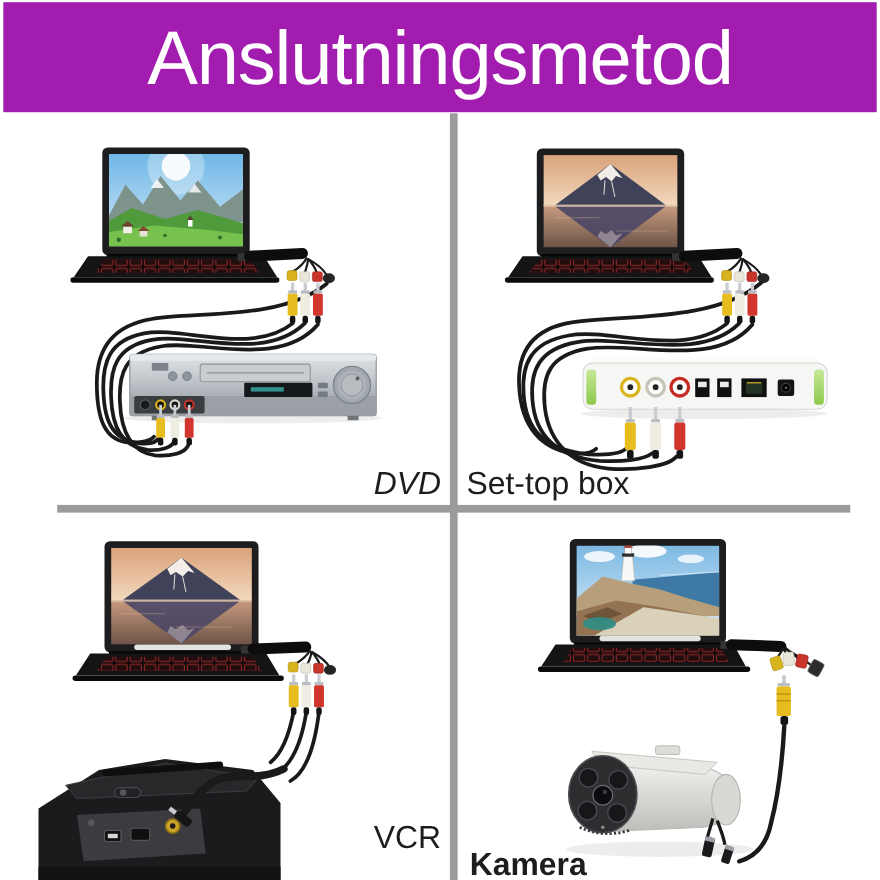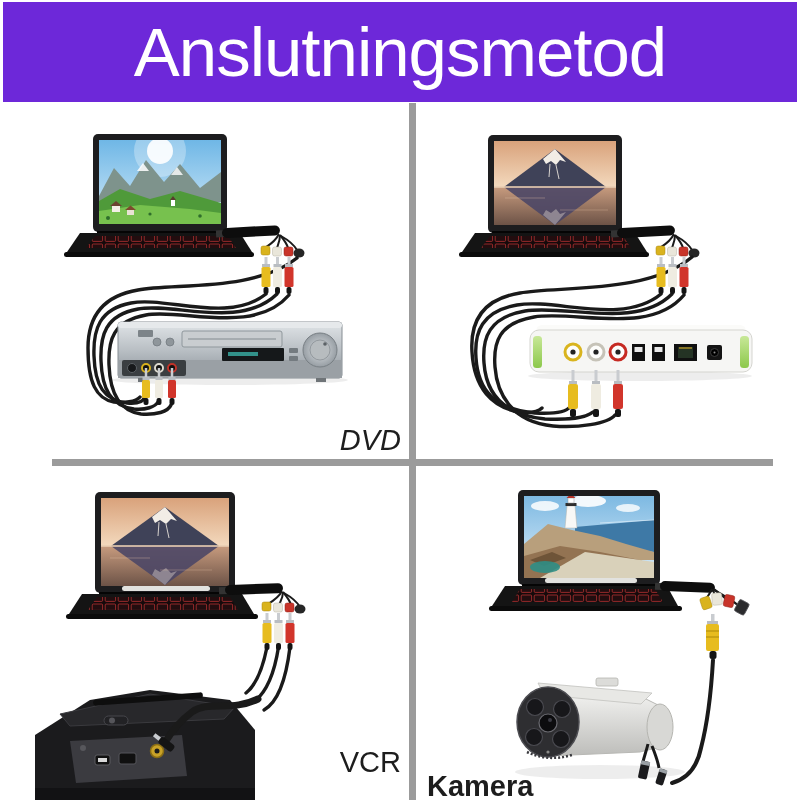--- a/index.html
+++ b/index.html
@@ -1,18 +1,18 @@
 <!DOCTYPE html>
 <html><head>
 <meta charset="utf-8">
 <style>
   html,body{margin:0;padding:0;background:#ffffff;}
   .canvas{position:relative;width:800px;height:800px;background:#ffffff;overflow:hidden;
           font-family:"Liberation Sans",sans-serif;}
-  .header{position:absolute;left:3px;top:2px;width:794px;height:100px;background:#6d28d9;
+  .header{position:absolute;left:3px;top:2px;width:794px;height:100px;background:#a21caf;
           display:flex;align-items:center;justify-content:center;}
   .header h1{margin:0;color:#ffffff;font-size:69px;font-weight:400;letter-spacing:-1px;line-height:1;}
   .art{position:absolute;left:0;top:0;}
   .v-divider{position:absolute;left:409px;top:103px;width:7px;height:697px;background:#9b9b9b;}
   .h-divider{position:absolute;left:52px;top:459px;width:721px;height:7px;background:#9b9b9b;}
   .qlabel{position:absolute;font-size:29px;color:#1d1d1d;line-height:1;white-space:nowrap;}
   .label-dvd{top:426px;right:399px;font-style:italic;}
   .label-settop{top:426px;left:424px;}
   .label-vcr{top:748px;right:399px;}
   .label-kamera{top:772px;left:427px;font-weight:bold;}
@@ -484,15 +484,16 @@
       <g>
         <path d="M713,660 C711,695 707,725 701,748 C697,768 686,779 672,783" fill="none" stroke="#1a1a1a" stroke-width="4" stroke-linecap="round"></path>
       </g>
     </g>
   </svg>
 
   <div class="v-divider"></div>
   <div class="h-divider"></div>
 
   <div class="qlabel label-dvd">DVD</div>
+  <div class="qlabel label-settop">Set-top box</div>
   <div class="qlabel label-vcr">VCR</div>
   <div class="qlabel label-kamera">Kamera</div>
 </div>
 
 </body></html>

